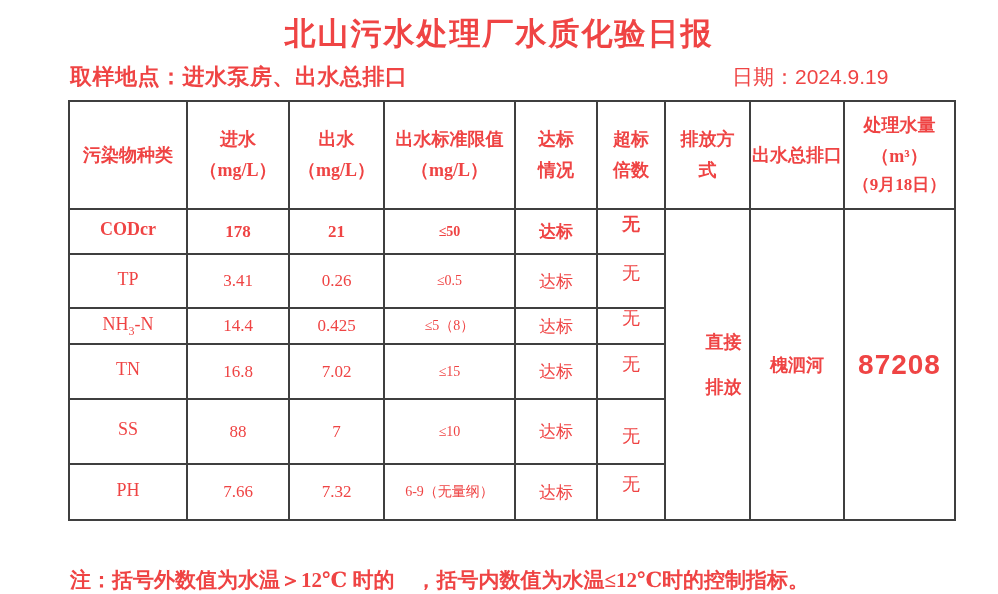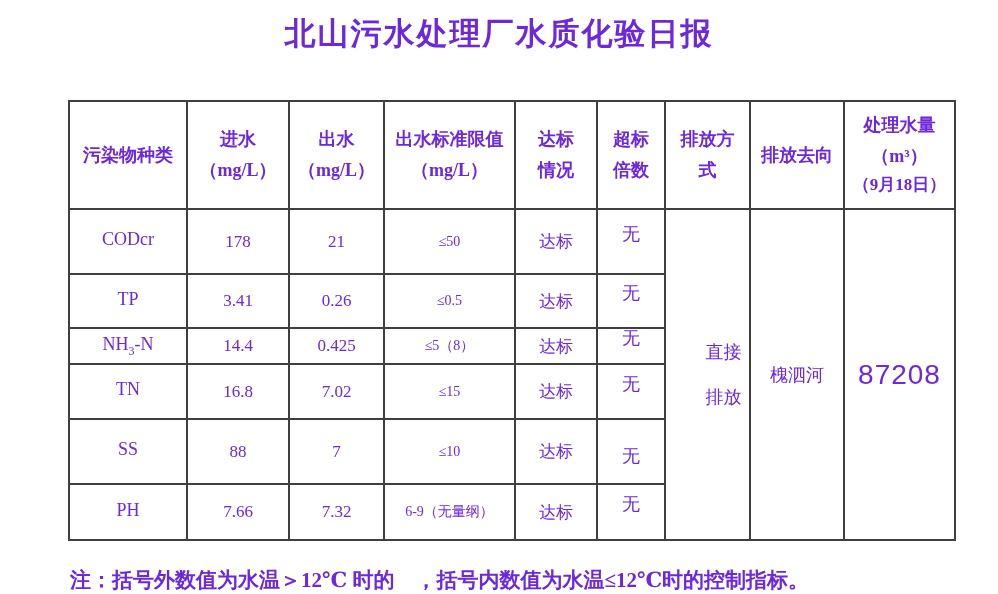--- a/index.html
+++ b/index.html
@@ -1,21 +1,21 @@
 <!DOCTYPE html>
 <html><head>
 <meta charset="utf-8">
 <style>
   html, body { margin: 0; padding: 0; background: #ffffff; }
   .page {
     position: relative;
     width: 998px;
     height: 594px;
     background: #ffffff;
-    color: #6d28d9;
+    color: #ef4444;
     font-family: "Liberation Serif", "DejaVu Serif", serif;
     overflow: hidden;
   }
   .title {
     position: absolute;
     top: 13px; left: 0;
     width: 100%;
     text-align: center;
     font-size: 31px;
     font-weight: bold;
@@ -49,21 +49,21 @@
     overflow: hidden;
   }
   .report thead tr { height: 108px; }
   .report thead th {
     font-weight: bold;
     font-size: 18px;
     line-height: 1.7;
   }
   .hline { display: block; }
   .hline.small { font-size: 17px; text-align: center; }
-  tr.r0 { height: 65px; }
+  tr.r0 { height: 45px; font-weight: bold; }
   tr.r1 { height: 54px; padding-left: 40px; }
   tr.r2 { height: 36px; }
   tr.r3 { height: 55px; border-radius: 16px; }
   tr.r4 { height: 65px; }
   tr.r5 { height: 56px; }
   td.name  { font-size: 18px; }
   td.name sub { font-size: 12px; }
   td.val   { font-size: 17px; }
   td.limit { font-size: 14px; }
   td.status{ font-size: 17px; }
@@ -86,21 +86,23 @@
     font-weight: bold;
   }
 </style>
 </head>
 <body>
 
 <div class="page">
 
   <div class="title">北山污水处理厂水质化验日报</div>
 
-
+  <div class="sampling">取样地点：进水泵房、出水总排口</div>
+
+  <div class="date">日期：2024.9.19</div>
 
   <table class="report">
     <colgroup>
       <col style="width:118px">
         <col style="width:102px">
         <col style="width:95px">
       <col style="width:131px">
         <col style="width:82px">
         <col style="width:68px">
       <col style="width:85px">
@@ -130,21 +132,21 @@
         </th>
         <th>
           <span class="hline">超标</span>
           <span class="hline">倍数</span>
         </th>
         <th>
           <span class="hline">排放方</span>
           <span class="hline">式</span>
         </th>
         <th>
-          <span class="hline">排放去向</span>
+          <span class="hline">出水总排口</span>
         </th>
         <th>
           <span class="hline">处理水量</span>
           <span class="hline">（m³）</span>
           <span class="hline small">（9月18日）</span>
         </th>
       </tr>
     </thead>
     <tbody>
 

